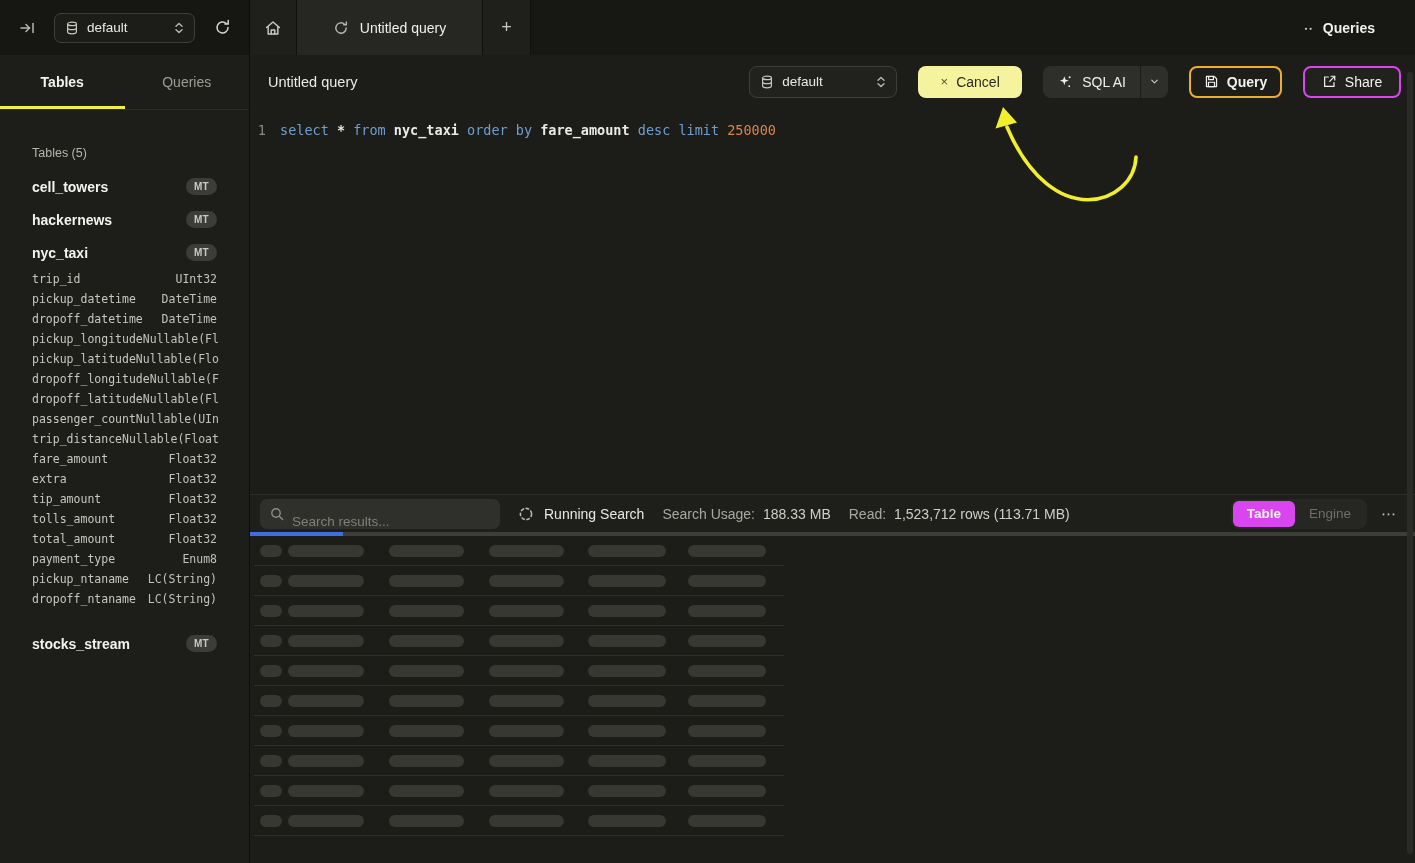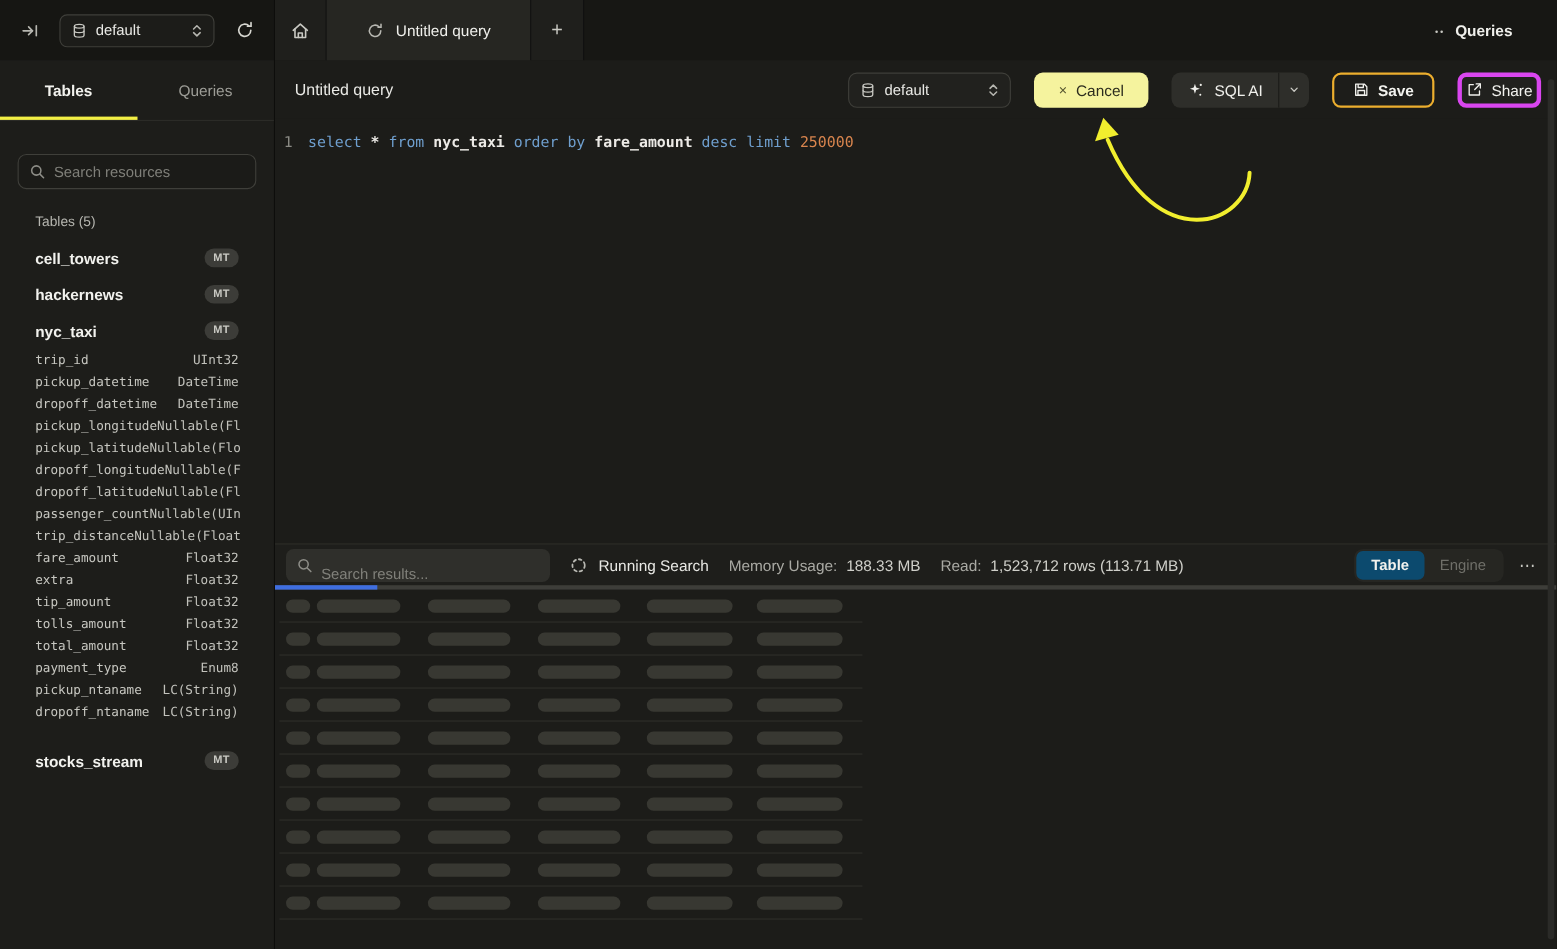--- a/index.html
+++ b/index.html
@@ -50,21 +50,21 @@
   .qh-controls { margin-left:auto; display:flex; align-items:center; gap:21px; }
   .btn { height:32px; border-radius:8px; display:flex; align-items:center; justify-content:center; gap:8px; font-size:14px; cursor:pointer; font-family:inherit; }
   .hdr-dd { width:148px; border:1px solid #3f3f3a; background:#21211e; padding:0 10px; }
   .hdr-dd .lbl { flex:1; color:#e9e9e5; font-size:13.5px; }
   .btn-cancel { width:104px; background:#f5f39e; color:#2c2c1e; border:none; font-weight:500; }
   .btn-cancel .x { font-size:13px; color:#55552f; }
   .sqlai { display:flex; height:32px; border-radius:8px; overflow:hidden; background:#2e2e2a; cursor:pointer; }
   .sqlai-main { display:flex; align-items:center; gap:9px; padding:0 14px; color:#f0f0ec; font-weight:500; }
   .sqlai-chev { width:28px; display:flex; align-items:center; justify-content:center; border-left:1px solid #1b1b18; }
   .btn-save { width:93px; border:2px solid #ecae2e; background:#1d1d1a; color:#f2f2ee; font-weight:600; }
-  .btn-share { width:76px; border:4px solid #d946ef; background:#21211e; color:#f2f2ee; font-weight:500; }
+  .btn-share { width:98px; border:2px solid #d946ef; background:#21211e; color:#f2f2ee; font-weight:500; }
 
   .editor { flex:1; position:relative; padding-top:12px; }
   .code-line { display:flex; font-family:"DejaVu Sans Mono", monospace; font-size:13.5px; line-height:20px; }
   .gutter { width:30px; text-align:right; padding-right:14px; color:#8a8a84; flex:0 0 30px; }
   .tok-kw { color:#6f9fce; }
   .tok-id { color:#eceae6; font-weight:700; }
   .tok-op { color:#eceae6; font-weight:700; }
   .tok-num { color:#d9854e; }
   .annot-arrow { position:absolute; top:-8px; left:740px; width:160px; height:125px; pointer-events:none; z-index:5; }
 
@@ -72,21 +72,21 @@
   .results-toolbar { height:38px; border-top:1px solid #2d2d29; background:#1e1e1b; display:flex; align-items:center; padding:0 10px; }
   .res-search { width:240px; height:30px; background:#2f2f2b; border-radius:7px; display:flex; align-items:center; gap:8px; padding:0 10px; }
   .res-search input { background:transparent; border:none; outline:none; color:#d8d8d2; font-size:13.5px; width:100%; font-family:inherit;margin-top:15px; }
   .res-search input::placeholder { color:#80807a; }
   .status-spinner { margin-left:18px; }
   .status-txt { margin-left:10px; color:#e8e8e4; font-size:14px; }
   .meta-lbl { margin-left:18px; color:#a9a9a3; font-size:14px; }
   .meta-val { margin-left:8px; color:#cfcfc9; font-size:14px; }
   .view-toggle { margin-left:auto; background:#262622; border-radius:8px; padding:2px; display:flex; height:30px; }
   .seg { border-radius:6px; display:flex; align-items:center; justify-content:center; font-size:13.5px; cursor:pointer; padding:0 14px; }
-  .seg.active { background:#0c4a6e; color:#f2f2ee; font-weight:600; }
+  .seg.active { background:#d946ef; color:#f2f2ee; font-weight:600; }
   .seg.inactive { color:#6f6f69; }
   .more-btn { margin:0 8px 0 14px; color:#c6c6c0; font-size:15px; letter-spacing:1px; cursor:pointer; }
   .progress { height:4px; background:#3d3d39; position:relative; }
   .progress .fill { position:absolute; left:0; top:0; bottom:0; width:93px; background:#3f6ee0; }
   .results-body { flex:0 0 327px; background:#1c1c19; padding-left:4px; overflow:hidden; }
   .sk-row { width:530px; height:30px; display:flex; align-items:center; border-bottom:1px solid #2e2e2a; padding-left:6px; }
   .pill { height:12px; border-radius:6px; background:#383832; flex:0 0 auto; }
 
   .scrollbar-strip { position:absolute; right:2px; top:72px; width:6px; height:782px; background:#2b2b28; border-radius:3px; }
   svg { display:block; }
@@ -129,29 +129,20 @@
       </span>
     </div>
 
     <div class="sb-tabs">
       <div class="sb-tab active">Tables</div>
       <div class="sb-tab inactive">Queries</div>
     </div>
 
     <div class="sb-body">
 
-      <div class="sb-search">
-        <span>
-          <svg width="14" height="14" viewBox="0 0 14 14" fill="none" stroke="#8d8d87" stroke-width="1.4" stroke-linecap="round">
-              <circle cx="6" cy="6" r="4.2"></circle>
-              <path d="M9.3 9.3 12.6 12.6"></path>
-            </svg>
-        </span>
-        <input type="text" placeholder="Search resources" style="">
-      </div>
 
       <div class="sb-section">Tables (5)</div>
 
       <div class="tbl-item">
         <span class="nm">cell_towers</span>
         <span class="badge">MT</span>
       </div>
       <div class="tbl-item">
         <span class="nm">hackernews</span>
         <span class="badge">MT</span>
@@ -303,21 +294,21 @@
                 <path d="M3.5 5.2 7 8.8l3.5-3.6"></path>
               </svg>
           </div>
         </div>
         <button class="btn btn-save">
           <svg width="15" height="15" viewBox="0 0 16 16" fill="none" stroke="#f0f0ec" stroke-width="1.3" stroke-linejoin="round">
               <path d="M2.6 2.6h8.3l2.5 2.5v8.3H2.6Z"></path>
               <path d="M5 2.6v3.3h5V2.6"></path>
               <rect x="4.8" y="8.8" width="6.4" height="4.6"></rect>
             </svg>
-          <span>Save</span>
+          <span>Query</span>
         </button>
         <button class="btn btn-share">
           <svg width="15" height="15" viewBox="0 0 16 16" fill="none" stroke="#f0f0ec" stroke-width="1.3" stroke-linecap="round" stroke-linejoin="round">
               <path d="M6.8 3.2H2.8v10h10V9.2"></path>
               <path d="M9.6 2.4h4v4"></path>
               <path d="M13.4 2.6 8.2 7.8"></path>
             </svg>
           <span>Share</span>
         </button>
       </div>
@@ -343,21 +334,21 @@
             </svg>
         </span>
         <input type="text" placeholder="Search results..." style="">
       </div>
       <span class="status-spinner">
         <svg width="16" height="16" viewBox="0 0 16 16" fill="none" stroke="#b7b7b1" stroke-width="1.6" stroke-linecap="round">
             <circle cx="8" cy="8" r="5.6" stroke-dasharray="2.4 2.8"></circle>
           </svg>
       </span>
       <span class="status-txt">Running Search</span>
-      <span class="meta-lbl">Memory Usage:</span>
+      <span class="meta-lbl">Search Usage:</span>
       <span class="meta-val">188.33 MB</span>
       <span class="meta-lbl">Read:</span>
       <span class="meta-val">1,523,712 rows (113.71 MB)</span>
       <div class="view-toggle">
         <div class="seg active">Table</div>
         <div class="seg inactive">Engine</div>
       </div>
       <span class="more-btn">⋯</span>
     </div>
 

